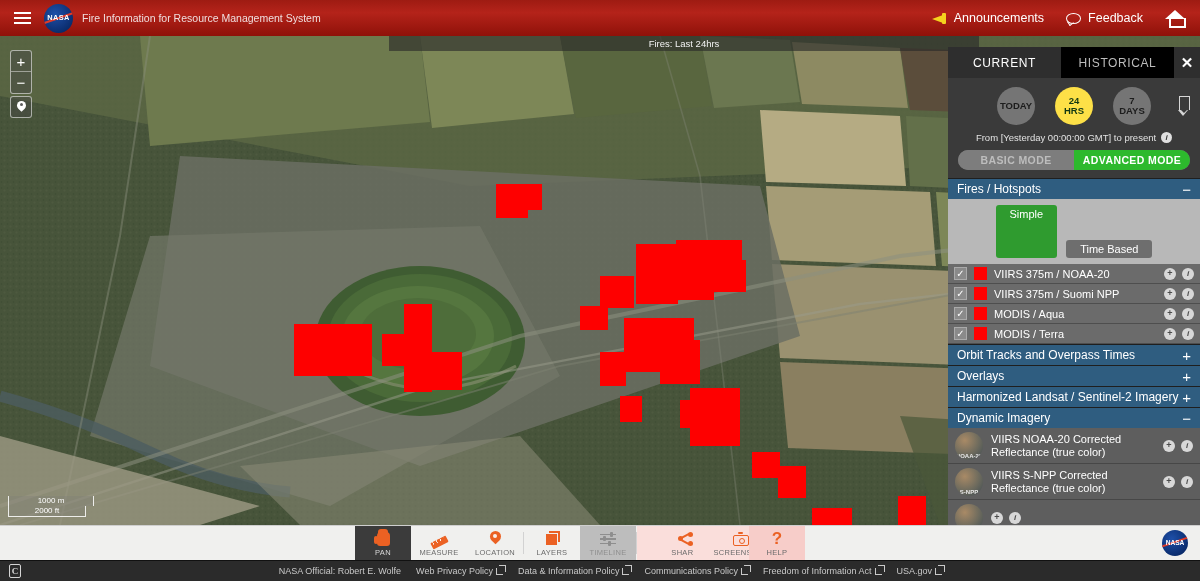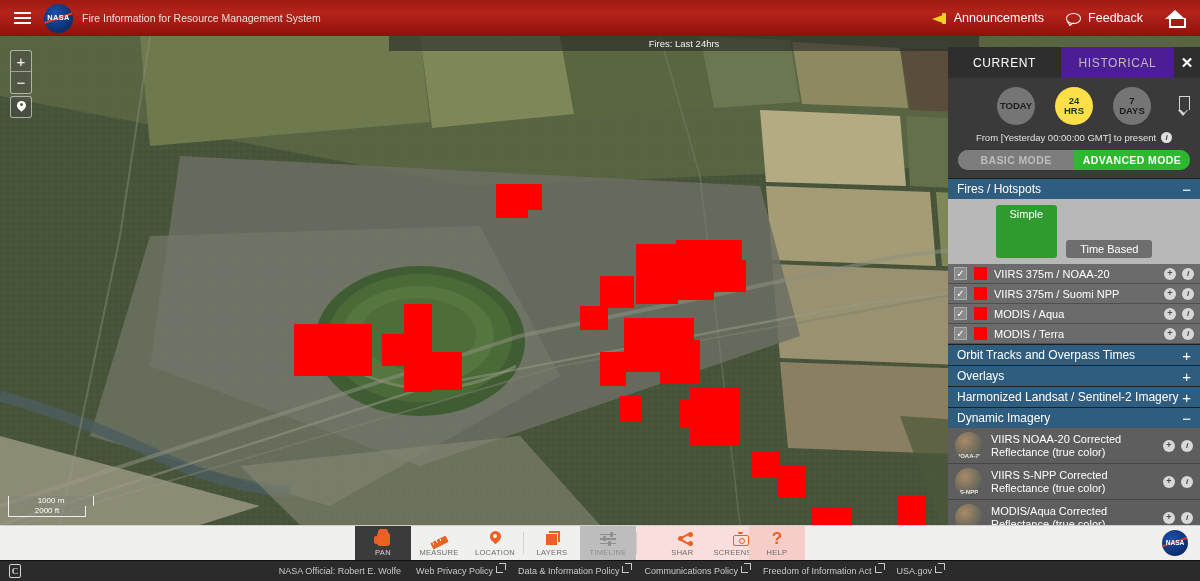--- a/index.html
+++ b/index.html
@@ -121,21 +121,21 @@
     position: absolute; right: 0; top: 47px; width: 252px; height: 478px;
     background: #3a3a3a; z-index: 30; overflow: hidden;
     font-size: 11.5px; color: #e6e6e6;
   }
   .panel-tabs { display: flex; height: 31px; background: #2e2e2e; position: relative; }
   .ptab {
     flex: 1; display: flex; align-items: center; justify-content: center;
     font-size: 12px; letter-spacing: .6px; cursor: pointer;
   }
   .ptab.active { background: #2e2e2e; color: #fff; }
-  .ptab.inactive { background: #4c1d95; color: #bcbcbc; }
+  .ptab.inactive { background: #000000; color: #bcbcbc; }
   .panel-close {
     width: 26px; display: flex; align-items: center; justify-content: center;
     color: #fff; font-size: 15px; font-weight: bold; background: #2e2e2e; cursor: pointer;
   }
   .time-row { display: flex; align-items: center; justify-content: center; gap: 20px;
     padding: 9px 0 4px; position: relative; }
   .tcirc {
     width: 38px; height: 38px; border-radius: 50%; background: #757575; color: #1c1c1c;
     display: flex; flex-direction: column; align-items: center; justify-content: center;
     font-size: 9.5px; font-weight: bold; line-height: 10px; cursor: pointer; text-align: center;
@@ -324,21 +324,21 @@
     position: absolute; bottom: 0; left: 0; width: 1200px; height: 21px;
     background: #2b2b2b; display: flex; align-items: center; z-index: 36;
     border-top: 1px solid #111;
   }
   .cc {
     width: 12px; height: 14px; border: 1.4px solid #d5d5d5; border-radius: 2px;
     margin-left: 9px; display: flex; align-items: center; justify-content: center;
     color: #d5d5d5; font-size: 9px; font-weight: bold; font-family: "Liberation Serif", serif;
   }
   .footlinks { display: flex; align-items: center; gap: 15px; margin: 0 auto; }
-  .flink { color: #c9c9c9; font-size: 9px; display: flex; gap: 3px; cursor: pointer; }
+  .flink { color: #c9c9c9; font-size: 9px; display: flex; align-items: center; gap: 3px; cursor: pointer; }
   .flink.plain { cursor: default; }
   .ext { width: 7px; height: 7px; border: 1px solid #c9c9c9; border-top: none; border-right: none; position: relative; }
   .ext::after {
     content: ""; position: absolute; left: 2px; bottom: 2px; width: 6px; height: 6px;
     border-top: 1px solid #c9c9c9; border-right: 1px solid #c9c9c9;
   }
 </style>
 </head>
 <body>
 
@@ -587,21 +587,20 @@
           <span class="dyn-name">VIIRS S-NPP Corrected Reflectance (true color)</span>
           <span class="rbtns">
             <span class="rb">+</span>
             <span class="rb i">i</span>
           </span>
         </div>
         <div class="dyn-row">
           <span class="thumb">
             <span>AQUA</span>
           </span>
-          <span class="dyn-name">MODIS/Aqua Corrected Reflectance (true color)</span>
           <span class="rbtns">
             <span class="rb">+</span>
             <span class="rb i">i</span>
           </span>
         </div>
       </div>
   </div>
 
   <div class="toolbar">
     <div class="tgroup" style="margin-left:355px">

